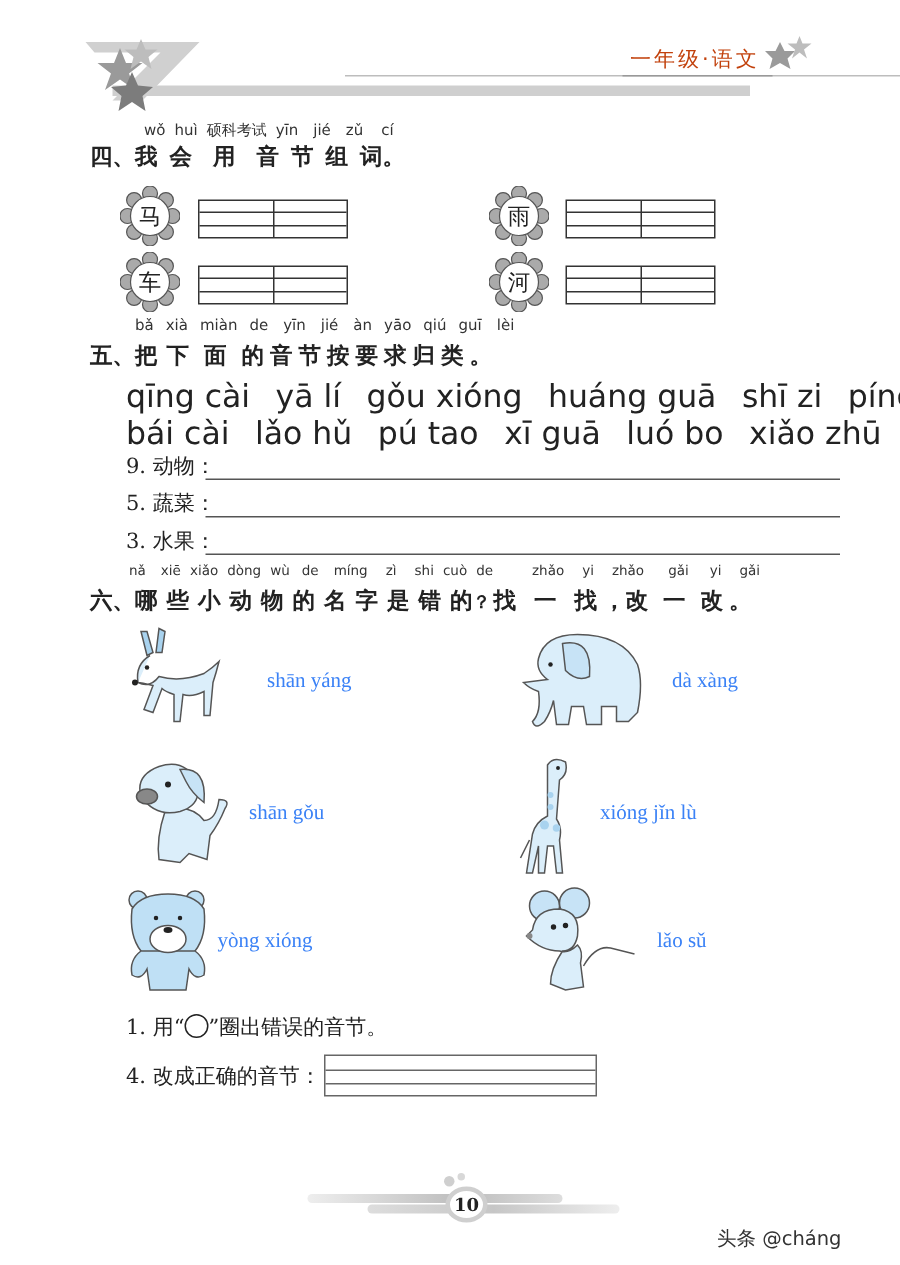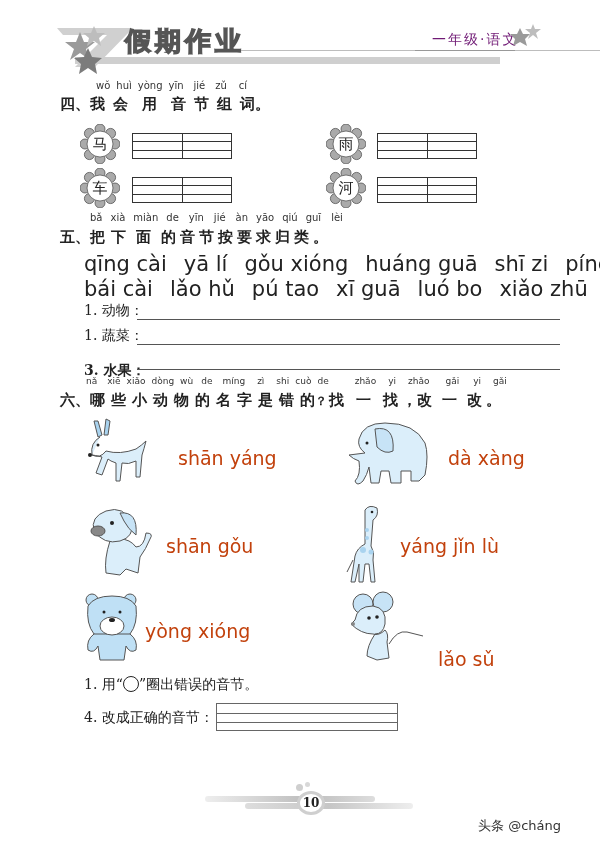--- a/index.html
+++ b/index.html
@@ -6,21 +6,21 @@
   html, body { width: 600px; height: 843px; background: #ffffff; overflow: hidden; }
   body { position: relative; font-family: "DejaVu Sans", sans-serif; color: #222; }
 
   
   .hdr { position: absolute; left: 0; top: 0; width: 600px; height: 75px; }
   .hdr-bar { position: absolute; left: 75px; top: 57px; width: 425px; height: 7px; background: #cfcfcf; }
   .hdr-line1 { position: absolute; left: 230px; top: 50px; width: 370px; height: 1px; background: #bdbdbd; }
   .hdr-wedge { position: absolute; left: 55px; top: 25px; width: 80px; height: 45px; }
   .hdr-title { position: absolute; left: 125px; top: 24px; font-size: 26px; font-weight: bold; letter-spacing: 4px; color: #fff;
     -webkit-text-stroke: 1.4px #555; font-family: "DejaVu Sans", sans-serif; }
-  .hdr-grade { position: absolute; left: 432px; top: 31px; font-size: 14px; color: #701a75; letter-spacing: 2px; }
+  .hdr-grade { position: absolute; left: 420px; top: 31px; font-size: 14px; color: #c2410c; letter-spacing: 2px; }
   .hdr-grade-ul { position: absolute; left: 415px; top: 50px; width: 100px; height: 1px; background: #999; }
   .hdr-stars-l { position: absolute; left: 58px; top: 22px; }
   .hdr-stars-r { position: absolute; left: 508px; top: 22px; }
 
   .py { position: absolute; font-size: 10px; color: #333; white-space: nowrap; }
   .q-title { position: absolute; font-size: 15px; font-weight: bold; white-space: nowrap; letter-spacing: 0; }
   .q-title span { display: inline-block; }
 
   
   .flower { position: absolute; width: 40px; height: 40px; }
@@ -32,21 +32,21 @@
   .grid4 .h2 { position: absolute; left: 0; right: 0; top: 16px; height: 1px; background: #333; }
   .grid4 .v { position: absolute; top: 0; bottom: 0; left: 49px; width: 1px; background: #333; }
 
   .syl-row { position: absolute; left: 84px; font-size: 21px; color: #222; white-space: nowrap; }
   .syl-row span { margin-right: 17px; }
 
   .cat { position: absolute; left: 84px; font-family: "DejaVu Serif", serif; font-size: 14px; color: #222; white-space: nowrap; }
   .cat-line { position: absolute; left: 137px; width: 423px; height: 1px; background: #555; }
 
   .animal { position: absolute; }
-  .animal-label { position: absolute; font-size: 19px; color: #c2410c; white-space: nowrap; }
+  .animal-label { position: absolute; font-size: 14px; color: #3b82f6; white-space: nowrap; font-family: Liberation Serif, serif; }
 
   .sub { position: absolute; left: 84px; font-family: "DejaVu Serif", serif; font-size: 14px; color: #222; white-space: nowrap; }
   .ans-box { position: absolute; left: 216px; top: 703px; width: 182px; height: 28px; border: 1px solid #666; }
   .ans-box .l { position: absolute; left: 0; right: 0; height: 1px; background: #666; }
 
   .footer-bar1 { position: absolute; left: 205px; top: 796px; width: 170px; height: 6px; border-radius: 3px;
     background: linear-gradient(90deg, #eee, #bdbdbd 60%, #ddd); }
   .footer-bar2 { position: absolute; left: 245px; top: 803px; width: 168px; height: 6px; border-radius: 3px;
     background: linear-gradient(90deg, #ddd, #c6c6c6 50%, #eee); }
   .page-num { position: absolute; left: 297px; top: 791px; width: 28px; height: 24px; border-radius: 50%; background: #fff;
@@ -62,32 +62,31 @@
   <div class="hdr-line1"></div>
   <div class="hdr-bar"></div>
   <svg class="hdr-wedge" width="80" height="45" viewBox="0 0 80 45">
     <polygon points="2,3 78,3 40,42 20,42 52,10 8,10" fill="#d0d0d0"></polygon>
   </svg>
   <svg class="hdr-stars-l" width="60" height="55" viewBox="0 0 60 55">
     <polygon points="22,10 26,20 37,20 28,27 32,38 22,31 12,38 16,27 7,20 18,20" fill="#9a9a9a"></polygon>
     <polygon points="36,4 39,11 47,11 41,16 43,24 36,19 29,24 31,16 25,11 33,11" fill="#bdbdbd"></polygon>
     <polygon points="30,26 34,35 44,36 37,42 39,52 30,46 21,52 23,42 16,36 26,35" fill="#7c7c7c"></polygon>
   </svg>
-  <div class="hdr-title">假期作业</div>
   <div class="hdr-grade">一年级·语文</div>
   <div class="hdr-grade-ul"></div>
   <svg class="hdr-stars-r" width="36" height="30" viewBox="0 0 36 30">
     <polygon points="12,6 15,12 22,12 17,17 19,24 12,20 5,24 7,17 2,12 9,12" fill="#9a9a9a"></polygon>
     <polygon points="25,2 27,7 33,7 28,11 30,17 25,13 20,17 22,11 17,7 23,7" fill="#bdbdbd"></polygon>
   </svg>
 </div>
 
 <div>
   <div class="py" style="left:96px;top:80px;">
-    <span style="margin-right:6px">wǒ</span><span style="margin-right:6px">huì</span><span style="margin-right:6px">yòng</span><span style="margin-right:10px">yīn</span><span style="margin-right:10px">jié</span><span style="margin-right:12px">zǔ</span><span>cí</span>
+    <span style="margin-right:6px">wǒ</span><span style="margin-right:6px">huì</span><span style="margin-right:6px">硕科考试</span><span style="margin-right:10px">yīn</span><span style="margin-right:10px">jié</span><span style="margin-right:12px">zǔ</span><span>cí</span>
   </div>
   <div class="q-title" style="left:60px;top:95px;">
     <span>四、</span><span style="margin-right:8px">我</span><span style="margin-right:14px">会</span><span style="margin-right:14px">用</span><span style="margin-right:8px">音</span><span style="margin-right:8px">节</span><span style="margin-right:8px">组</span><span>词</span><span>。</span>
   </div>
 
   <div class="flower" style="left:80px;top:124px;">
     <svg width="40" height="40" viewBox="0 0 40 40">
       <g fill="#aaa" stroke="#555" stroke-width="0.8">
         <circle cx="20" cy="5" r="5"></circle>
           <circle cx="30.6" cy="9.4" r="5"></circle>
@@ -182,25 +181,25 @@
   <div class="q-title" style="left:60px;top:228px;">
     <span>五、</span><span style="margin-right:6px">把</span><span style="margin-right:10px">下</span><span style="margin-right:10px">面</span><span style="margin-right:4px">的</span><span style="margin-right:4px">音</span><span style="margin-right:4px">节</span><span style="margin-right:4px">按</span><span style="margin-right:4px">要</span><span style="margin-right:4px">求</span><span style="margin-right:4px">归</span><span style="margin-right:4px">类</span><span>。</span>
   </div>
   <div class="syl-row" style="top:252px;">
     <span>qīng cài</span><span>yā lí</span><span>gǒu xióng</span><span>huáng guā</span><span>shī zi</span><span>píng guǒ</span>
   </div>
   <div class="syl-row" style="top:277px;">
     <span>bái cài</span><span>lǎo hǔ</span><span>pú tao</span><span>xī guā</span><span>luó bo</span><span>xiǎo zhū</span>
   </div>
 
-  <div class="cat" style="top:302px;">1. 动物：</div>
+  <div class="cat" style="top:302px;">9. 动物：</div>
   <div class="cat-line" style="top:319px;"></div>
-  <div class="cat" style="top:327px;">1. 蔬菜：</div>
+  <div class="cat" style="top:327px;">5. 蔬菜：</div>
   <div class="cat-line" style="top:344px;"></div>
-  <div class="cat" style="top:362px;font-weight:bold;">3. 水果：</div>
+  <div class="cat" style="top:352px;">3. 水果：</div>
   <div class="cat-line" style="top:369px;"></div>
 </div>
 
 <div>
   <div class="py" style="left:86px;top:376px;font-size:9px;">
     <span style="margin-right:10px">nǎ</span><span style="margin-right:6px">xiē</span><span style="margin-right:6px">xiǎo</span><span style="margin-right:6px">dòng</span><span style="margin-right:8px">wù</span><span style="margin-right:10px">de</span><span style="margin-right:12px">míng</span><span style="margin-right:12px">zì</span><span style="margin-right:6px">shi</span><span style="margin-right:6px">cuò</span><span style="margin-right:26px">de</span><span style="margin-right:12px">zhǎo</span><span style="margin-right:12px">yi</span><span style="margin-right:16px">zhǎo</span><span style="margin-right:14px">gǎi</span><span style="margin-right:12px">yi</span><span>gǎi</span>
   </div>
   <div class="q-title" style="left:60px;top:391px;">
     <span>六、</span><span style="margin-right:6px">哪</span><span style="margin-right:6px">些</span><span style="margin-right:6px">小</span><span style="margin-right:6px">动</span><span style="margin-right:6px">物</span><span style="margin-right:6px">的</span><span style="margin-right:6px">名</span><span style="margin-right:6px">字</span><span style="margin-right:6px">是</span><span style="margin-right:6px">错</span><span style="margin-right:0">的</span><span style="margin-right:2px;font-size:12px">？</span><span style="margin-right:12px">找</span><span style="margin-right:12px">一</span><span style="margin-right:4px">找</span><span style="margin-right:10px">，改</span><span style="margin-right:10px">一</span><span style="margin-right:4px">改</span><span>。</span>
   </div>
@@ -242,21 +241,21 @@
     </g>
     <g fill="#a9d3ef">
         <circle cx="22" cy="30" r="2"></circle>
         <circle cx="22" cy="38" r="2"></circle>
         <circle cx="18" cy="50" r="3"></circle>
         <circle cx="26" cy="52" r="2.5"></circle>
       </g>
     <circle cx="27" cy="12" r="1.3" fill="#222"></circle>
     <path d="M8,60 L2,72" stroke="#555"></path>
   </svg>
-  <div class="animal-label" style="left:400px;top:535px;">yáng jǐn lù</div>
+  <div class="animal-label" style="left:400px;top:535px;">xióng jǐn lù</div>
 
   <svg class="animal" style="left:80px;top:590px;" width="65" height="75" viewBox="0 0 65 75">
     <g fill="#bfe0f5" stroke="#555" stroke-width="1">
       <circle cx="12" cy="10" r="6"></circle>
         <circle cx="50" cy="10" r="6"></circle>
       <path d="M8,16 Q6,34 14,44 Q22,50 32,50 Q44,50 50,44 Q58,34 56,16 Q50,6 32,6 Q14,6 8,16 Z"></path>
       <path d="M14,44 Q6,50 8,60 Q14,64 18,56 L20,70 L44,70 L46,56 Q50,64 56,60 Q58,50 50,44 Z"></path>
     </g>
     <ellipse cx="32" cy="36" rx="12" ry="9" fill="#fff" stroke="#555"></ellipse>
     <ellipse cx="32" cy="30" rx="3" ry="2" fill="#222"></ellipse>
@@ -269,21 +268,21 @@
     <g fill="#dbeefa" stroke="#555" stroke-width="1">
       <circle cx="18" cy="14" r="10" fill="#c7e3f6"></circle>
         <circle cx="38" cy="12" r="10" fill="#c7e3f6"></circle>
       <path d="M10,30 Q12,16 28,16 Q42,18 40,34 Q38,44 30,44 Q22,56 22,66 L32,70 L44,68 L42,52 Q44,44 40,40 Q34,46 28,44 Q16,44 6,34 Z"></path>
     </g>
     <path d="M44,54 Q52,40 62,42 L78,46" fill="none" stroke="#555"></path>
     <circle cx="24" cy="28" r="1.8" fill="#222"></circle>
       <circle cx="32" cy="27" r="1.8" fill="#222"></circle>
     <circle cx="8" cy="34" r="2" fill="#888"></circle>
   </svg>
-  <div class="animal-label" style="left:438px;top:648px;">lǎo sǔ</div>
+  <div class="animal-label" style="left:438px;top:620px;">lǎo sǔ</div>
 
   <div class="sub" style="top:676px;">
     <span>1. 用“</span><span style="display:inline-block;width:16px;height:16px;border:1.3px solid #222;border-radius:50%;vertical-align:-3px;"></span><span>”圈出错误的音节。</span>
   </div>
   <div class="sub" style="top:709px;">4. 改成正确的音节：</div>
   <div class="ans-box">
     <div class="l" style="top:9px;"></div>
       <div class="l" style="top:18px;"></div>
   </div>
 </div>

